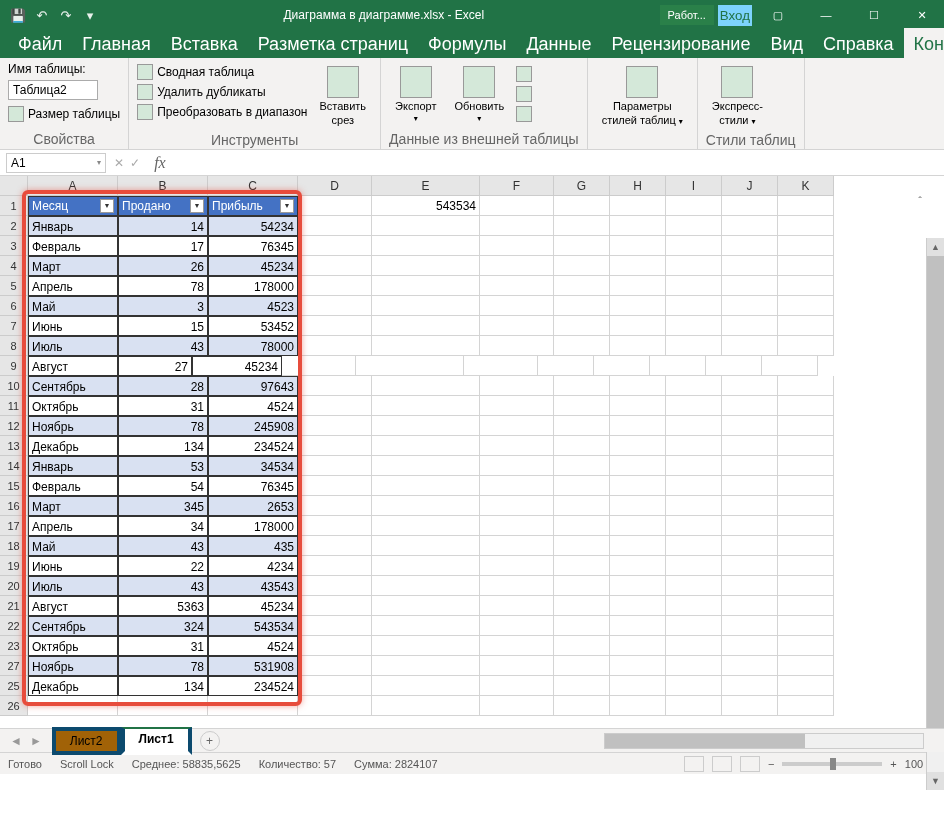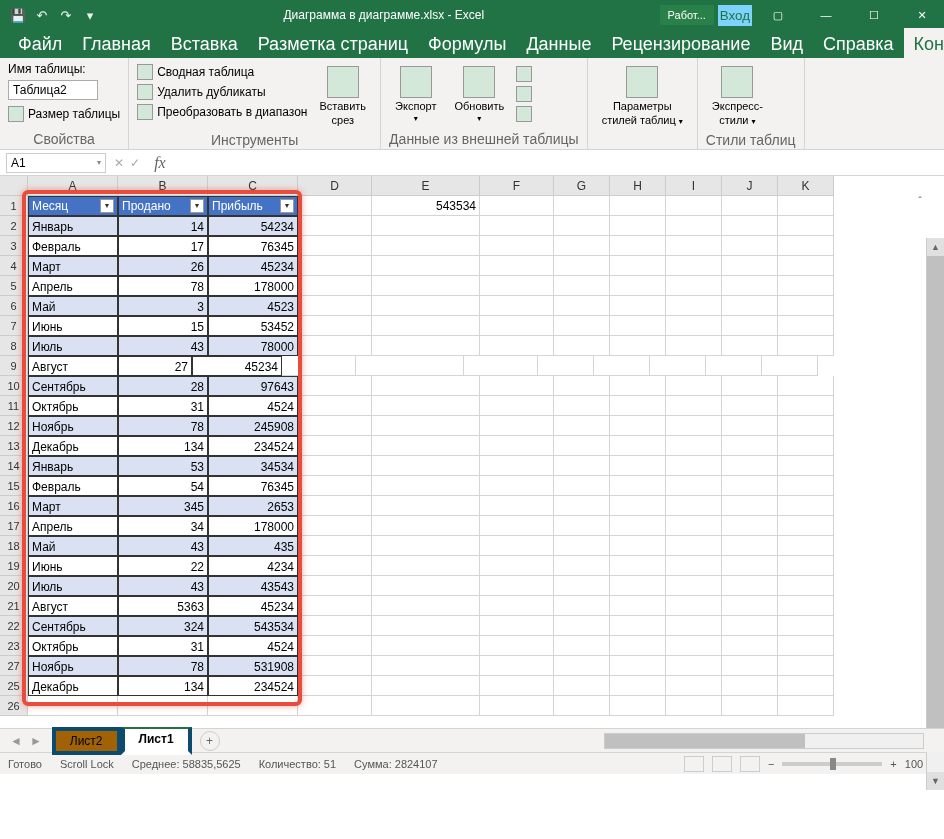--- a/index.html
+++ b/index.html
@@ -625,21 +625,21 @@
   <div class="add-sheet">+</div>
   <div class="h-scroll">
       <div class="h-scroll-thumb"></div>
     </div>
 </div>
 
 <div class="statusbar">
   <span>Готово</span>
   <span>Scroll Lock</span>
   <span>Среднее: 58835,5625</span>
-  <span>Количество: 51</span>
+  <span>Количество: 57</span>
   <span>Сумма: 2824107</span>
   <div class="status-right">
     <span class="view-btn"></span>
     <span class="view-btn"></span>
     <span class="view-btn"></span>
     <span>−</span>
     <div class="zoom-slider">
         <div class="zoom-thumb"></div>
       </div>
     <span>+</span>

